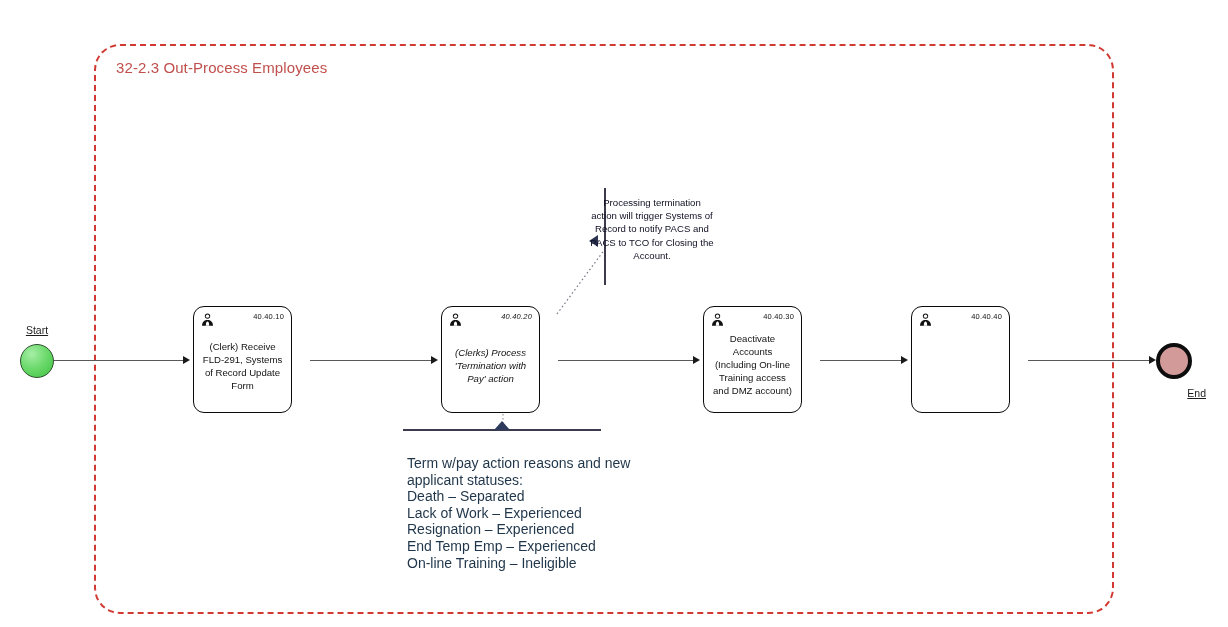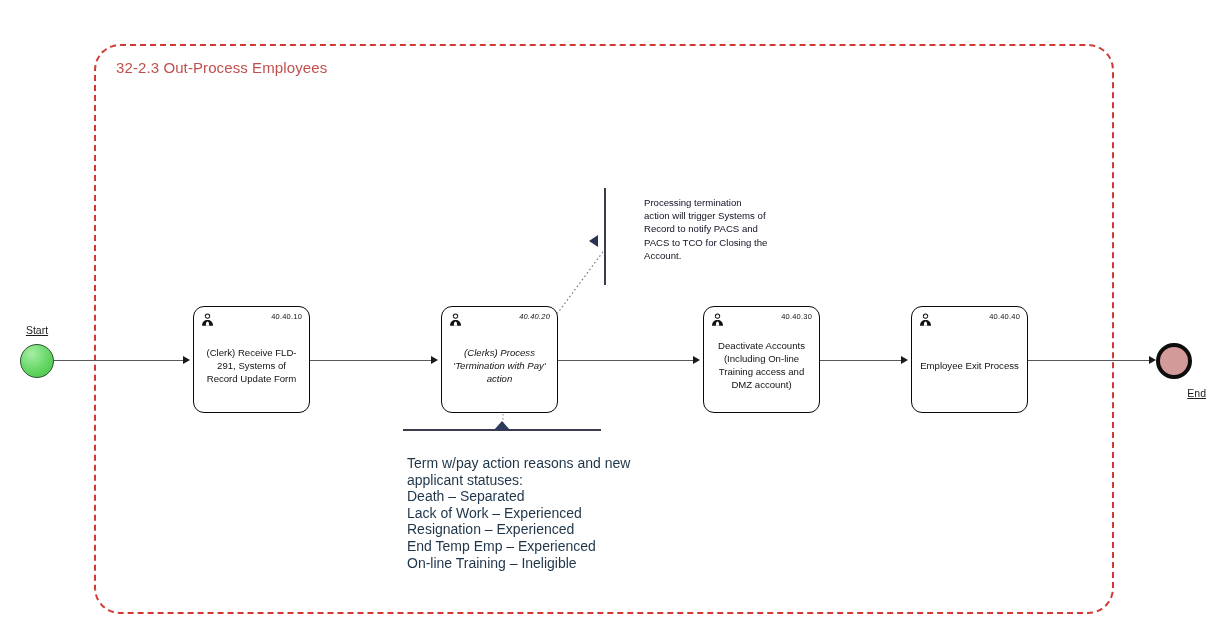--- a/index.html
+++ b/index.html
@@ -49,21 +49,21 @@
     font-size: 10.5px;
     color: #1c1c1c;
     white-space: nowrap;
     text-align: center;
     text-decoration: underline;
   }
 
   
   .task {
     position: absolute;
-    width: 117px; height: 107px;
+    width: 99px; height: 107px;
     border: 1.3px solid #0a0a0a;
     border-radius: 11px;
     background: #ffffff;
     display: flex;
     align-items: center;
     justify-content: center;
   }
   .task-id {
     position: absolute;
     top: 5px; right: 7px;
@@ -208,29 +208,28 @@
   </div>
 
   <div class="task" style="left:911px; top:290px;">
     <svg class="task-icon" viewBox="0 0 24 24">
       <circle cx="12" cy="6.5" r="4.3" fill="#111"></circle>
       <circle cx="12" cy="6.6" r="2.6" fill="#fff"></circle>
       <path d="M3.2 22 C3.2 15.6 7.2 12.6 12 12.6 C16.8 12.6 20.8 15.6 20.8 22 Z" fill="#111"></path>
       <path d="M9.3 22 C9.3 17.4 10.4 15.3 12 15.3 C13.6 15.3 14.7 17.4 14.7 22 Z" fill="#fff"></path>
     </svg>
     <div class="task-id">40.40.40</div>
-    <div class="task-label">Employee Exit Process</div>
   </div>
 
   <svg class="leader" style="left:555px; top:230px; width:60px; height:70px;">
     <line x1="2" y1="68" x2="50" y2="3" stroke="#7a7a8c" stroke-width="1.2" stroke-dasharray="1.6 2.6"></line>
   </svg>
   <div class="anno-bar" style="left:604px; top:172px; height:97px;"></div>
   <div class="anno-arrow-left" style="left:589px; top:219px;"></div>
-  <div class="anno-text" style="left:644px; top:180px; width:124px;">Processing termination action will trigger Systems of Record to notify PACS and PACS to TCO for Closing the Account.</div>
+  <div class="anno-text" style="left:590px; top:180px; width:124px;text-align:center;">Processing termination action will trigger Systems of Record to notify PACS and PACS to TCO for Closing the Account.</div>
 
   <svg class="leader" style="left:497px; top:397px; width:14px; height:18px;">
     <line x1="6" y1="1" x2="6" y2="16" stroke="#8a8a9a" stroke-width="1.1" stroke-dasharray="1.6 2.4"></line>
   </svg>
   <div class="anno-hline" style="left:403px; top:413px; width:198px;"></div>
   <div class="anno-arrow-up" style="left:494px; top:405px;"></div>
   <div class="anno-list" style="left:407px; top:439px; width:230px;">Term w/pay action reasons and new applicant statuses:
 Death – Separated
 Lack of Work – Experienced
 Resignation – Experienced

